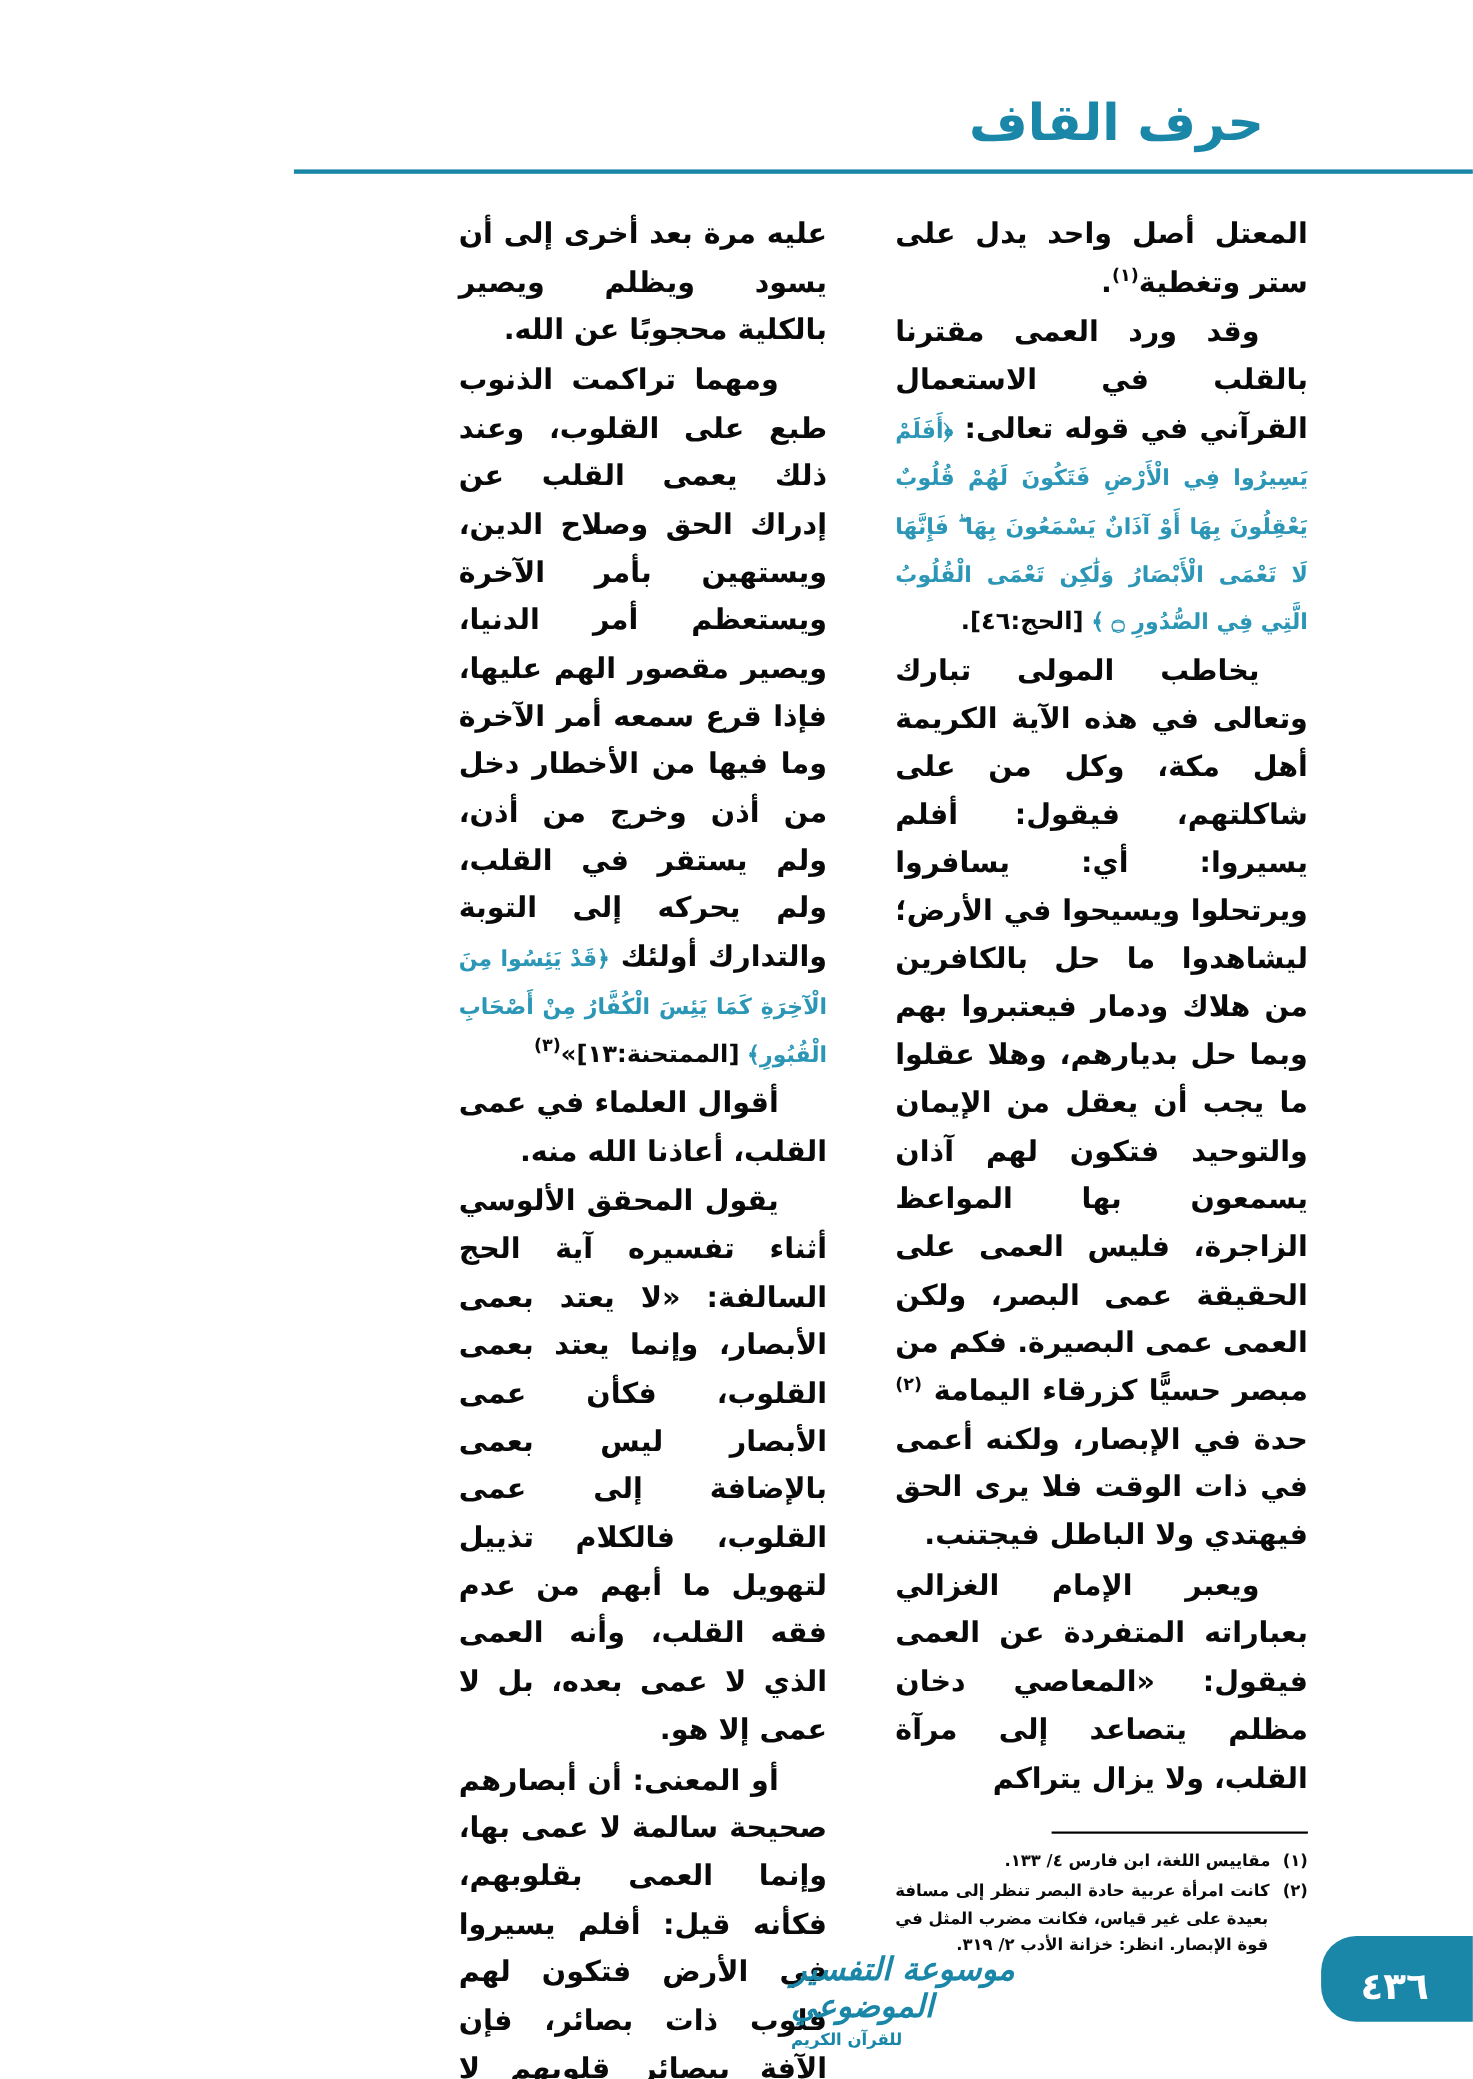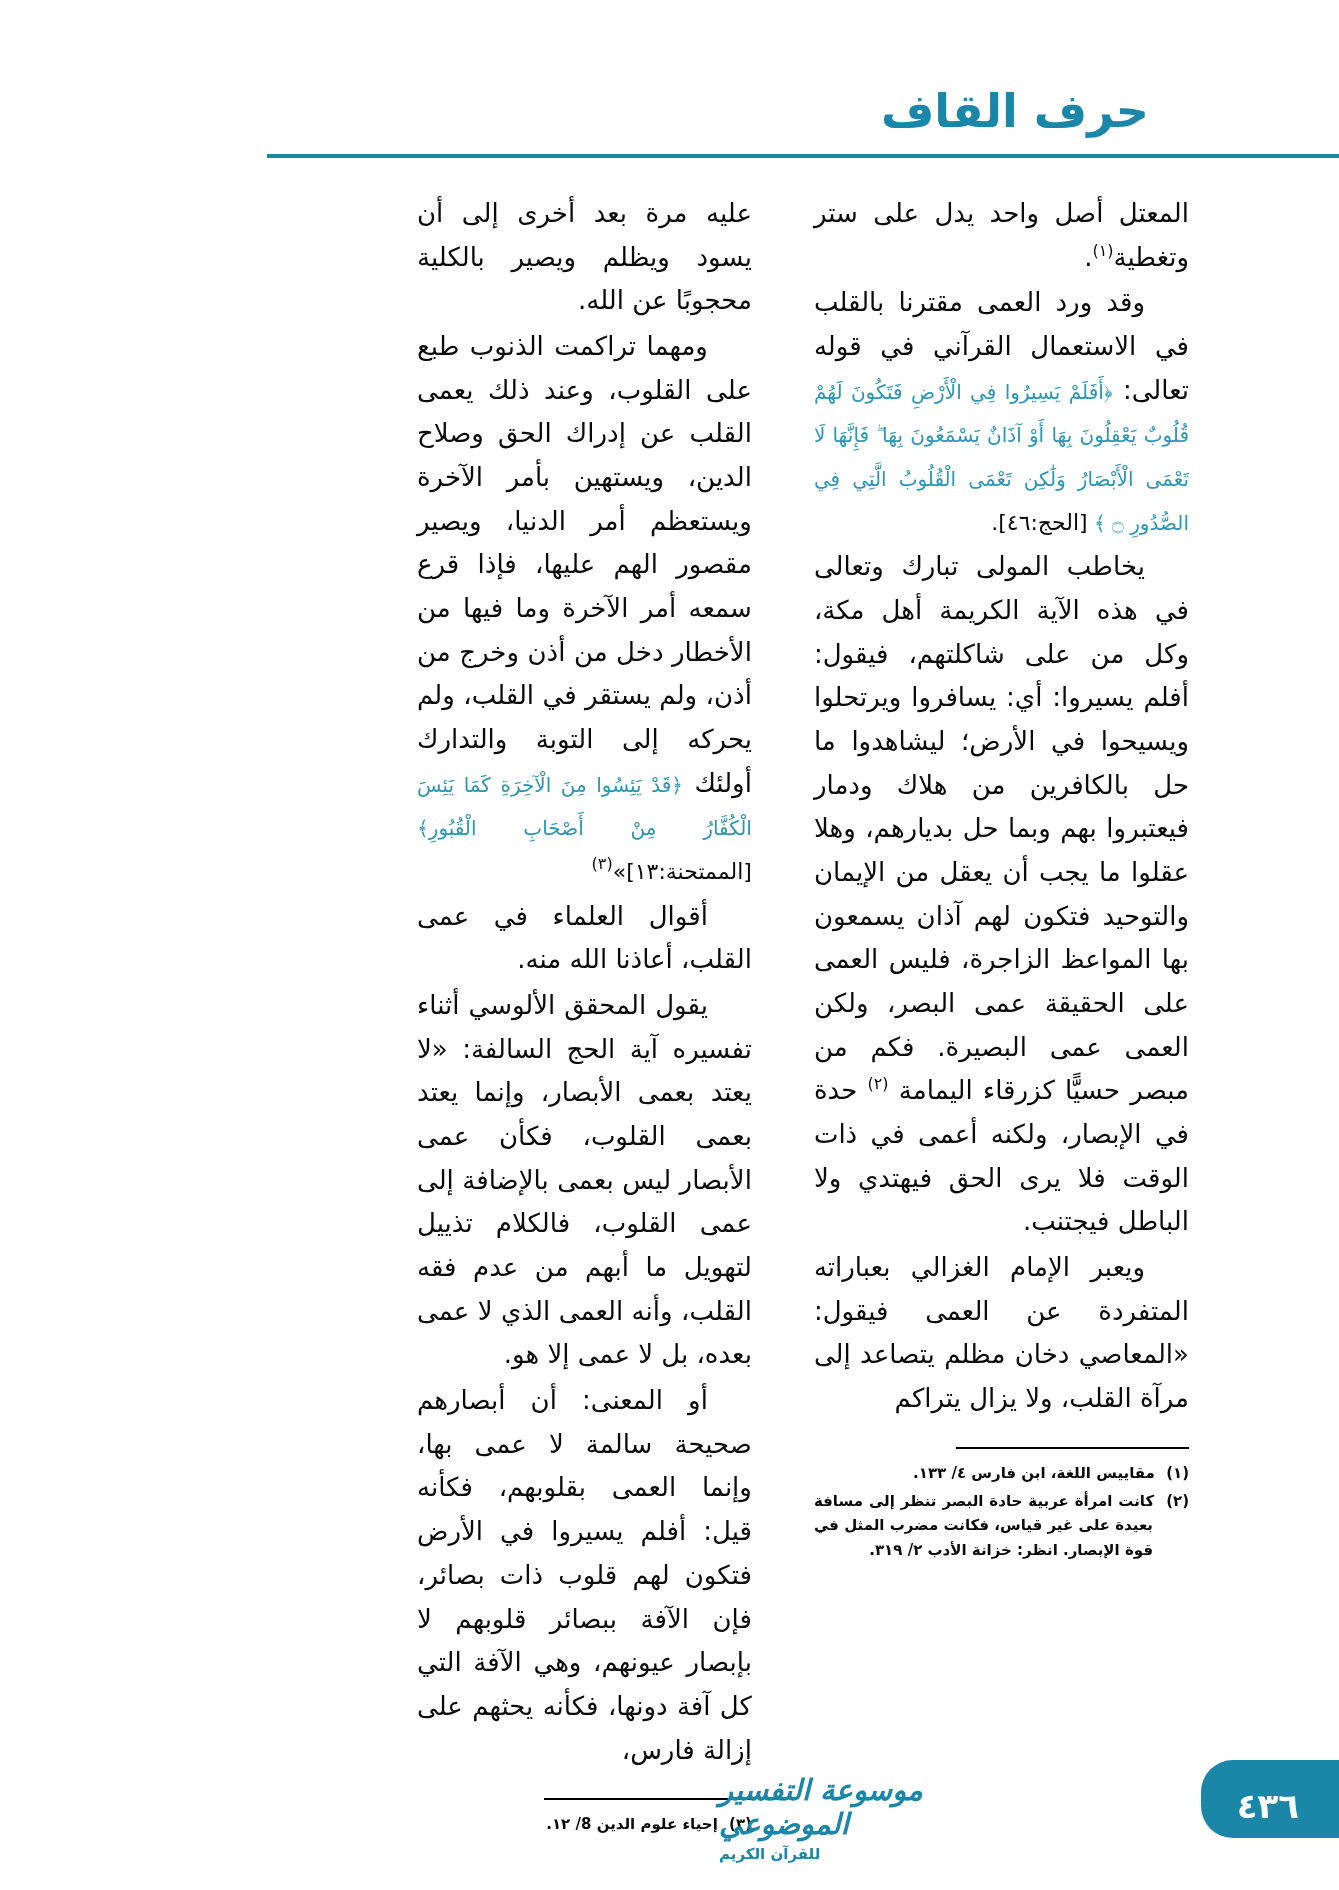--- a/index.html
+++ b/index.html
@@ -38,21 +38,21 @@
     gap: 30px;
     padding: 34px 150px 0 150px;
   }
   .col { min-width: 0; }
   .col-right { flex: 1.12; margin-left: 32px; }
   .col-left  { flex: 1; }
   .para {
     margin: 0 0 2px 0;
     text-align: justify;
     font-size: 26px;
-    font-weight: 400;
+    font-weight: 700;
     line-height: 1.68;
   }
   .para.indent { text-indent: 44px; }
   .seg-text { color: var(--body-text, #0a0a0a); }
   .seg-quran {
     color: var(--quran, #2b96b6);
     font-size: 20px;
   }
   .seg-ref {
     font-size: 22px;

